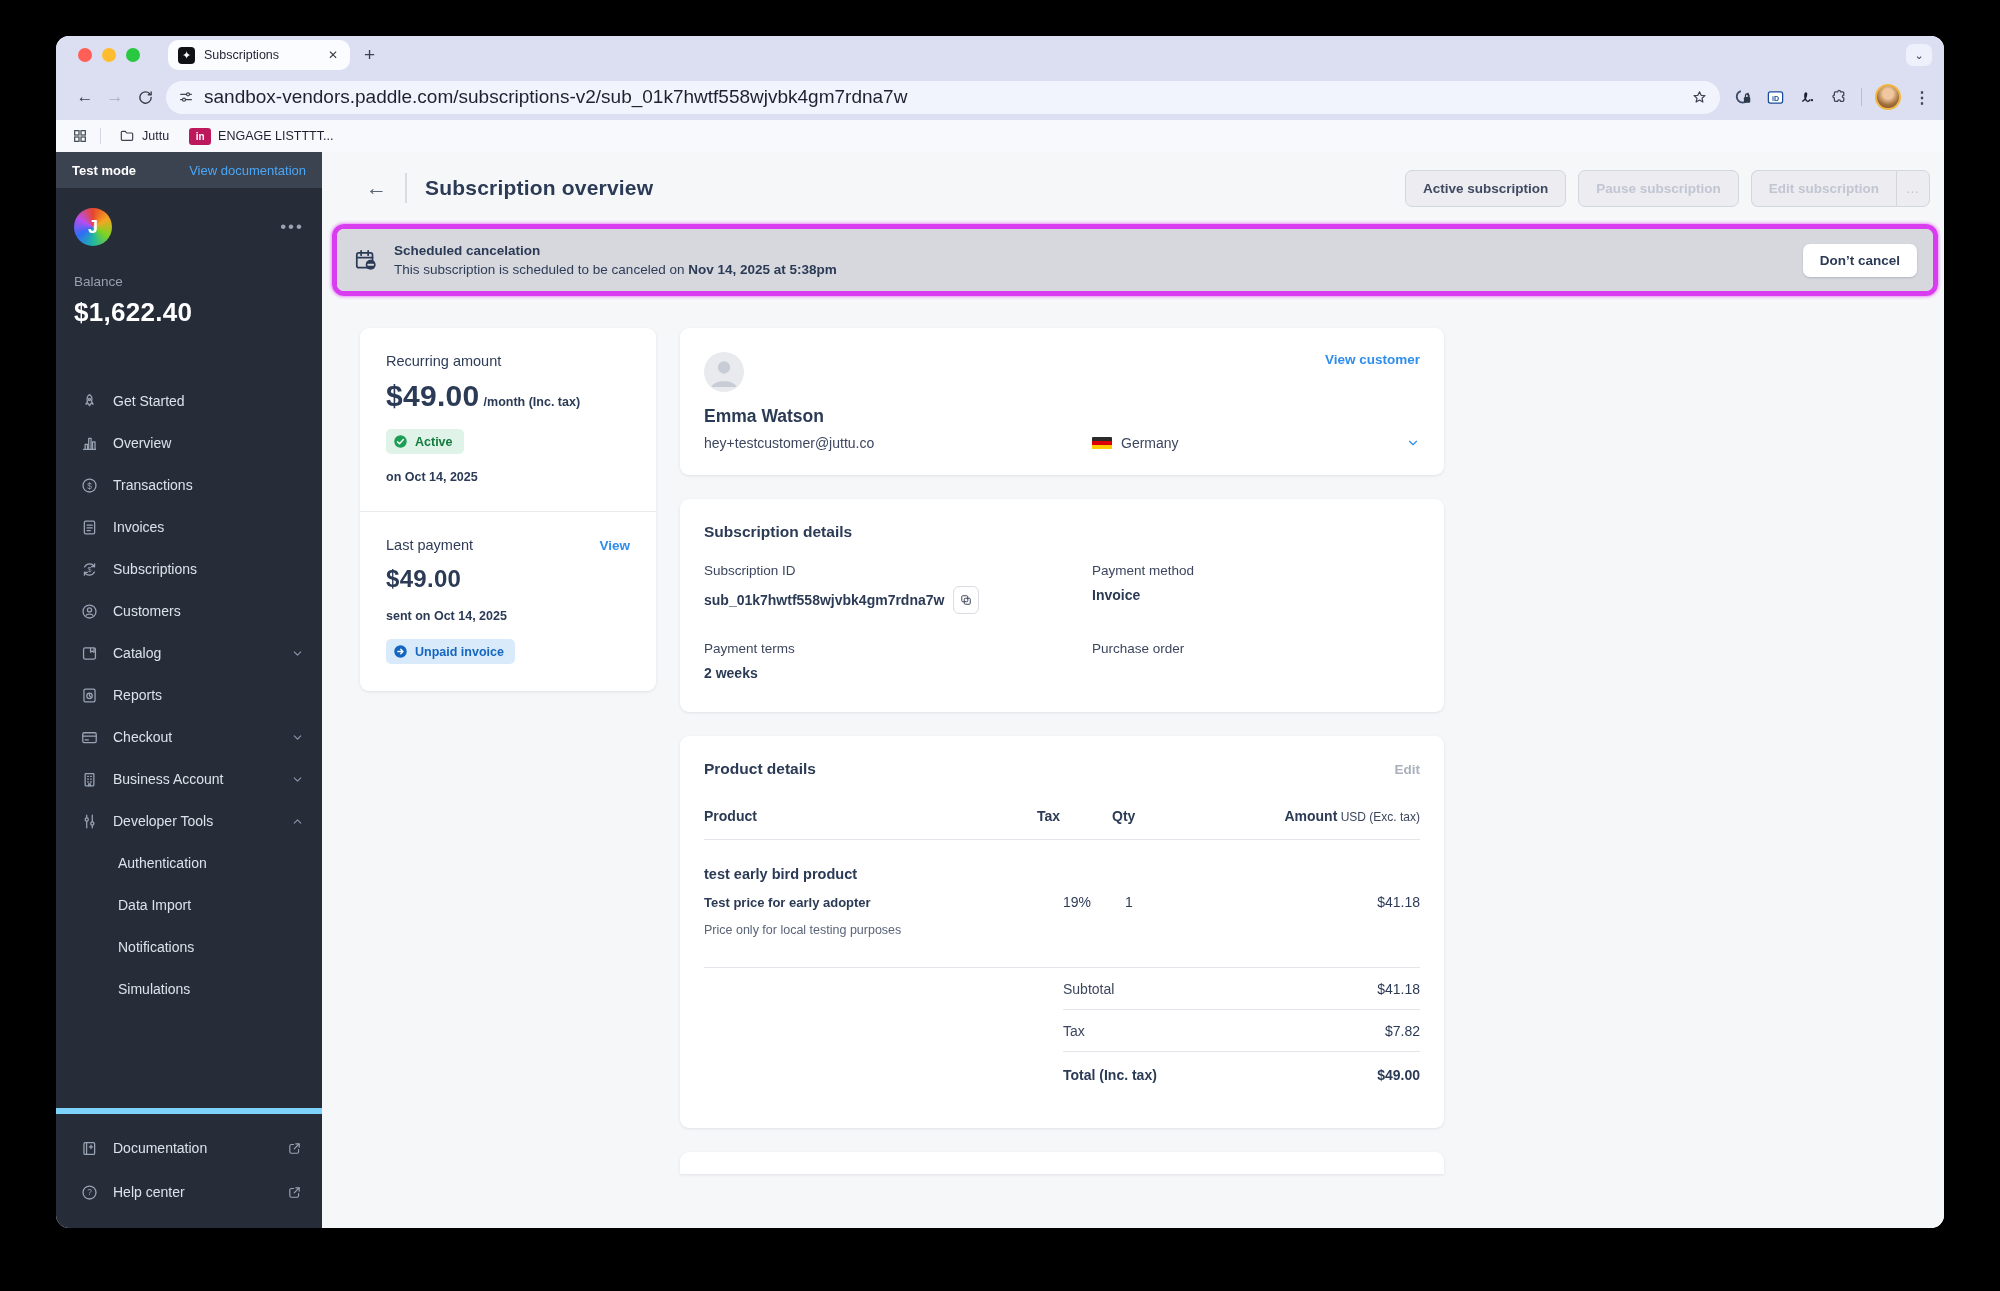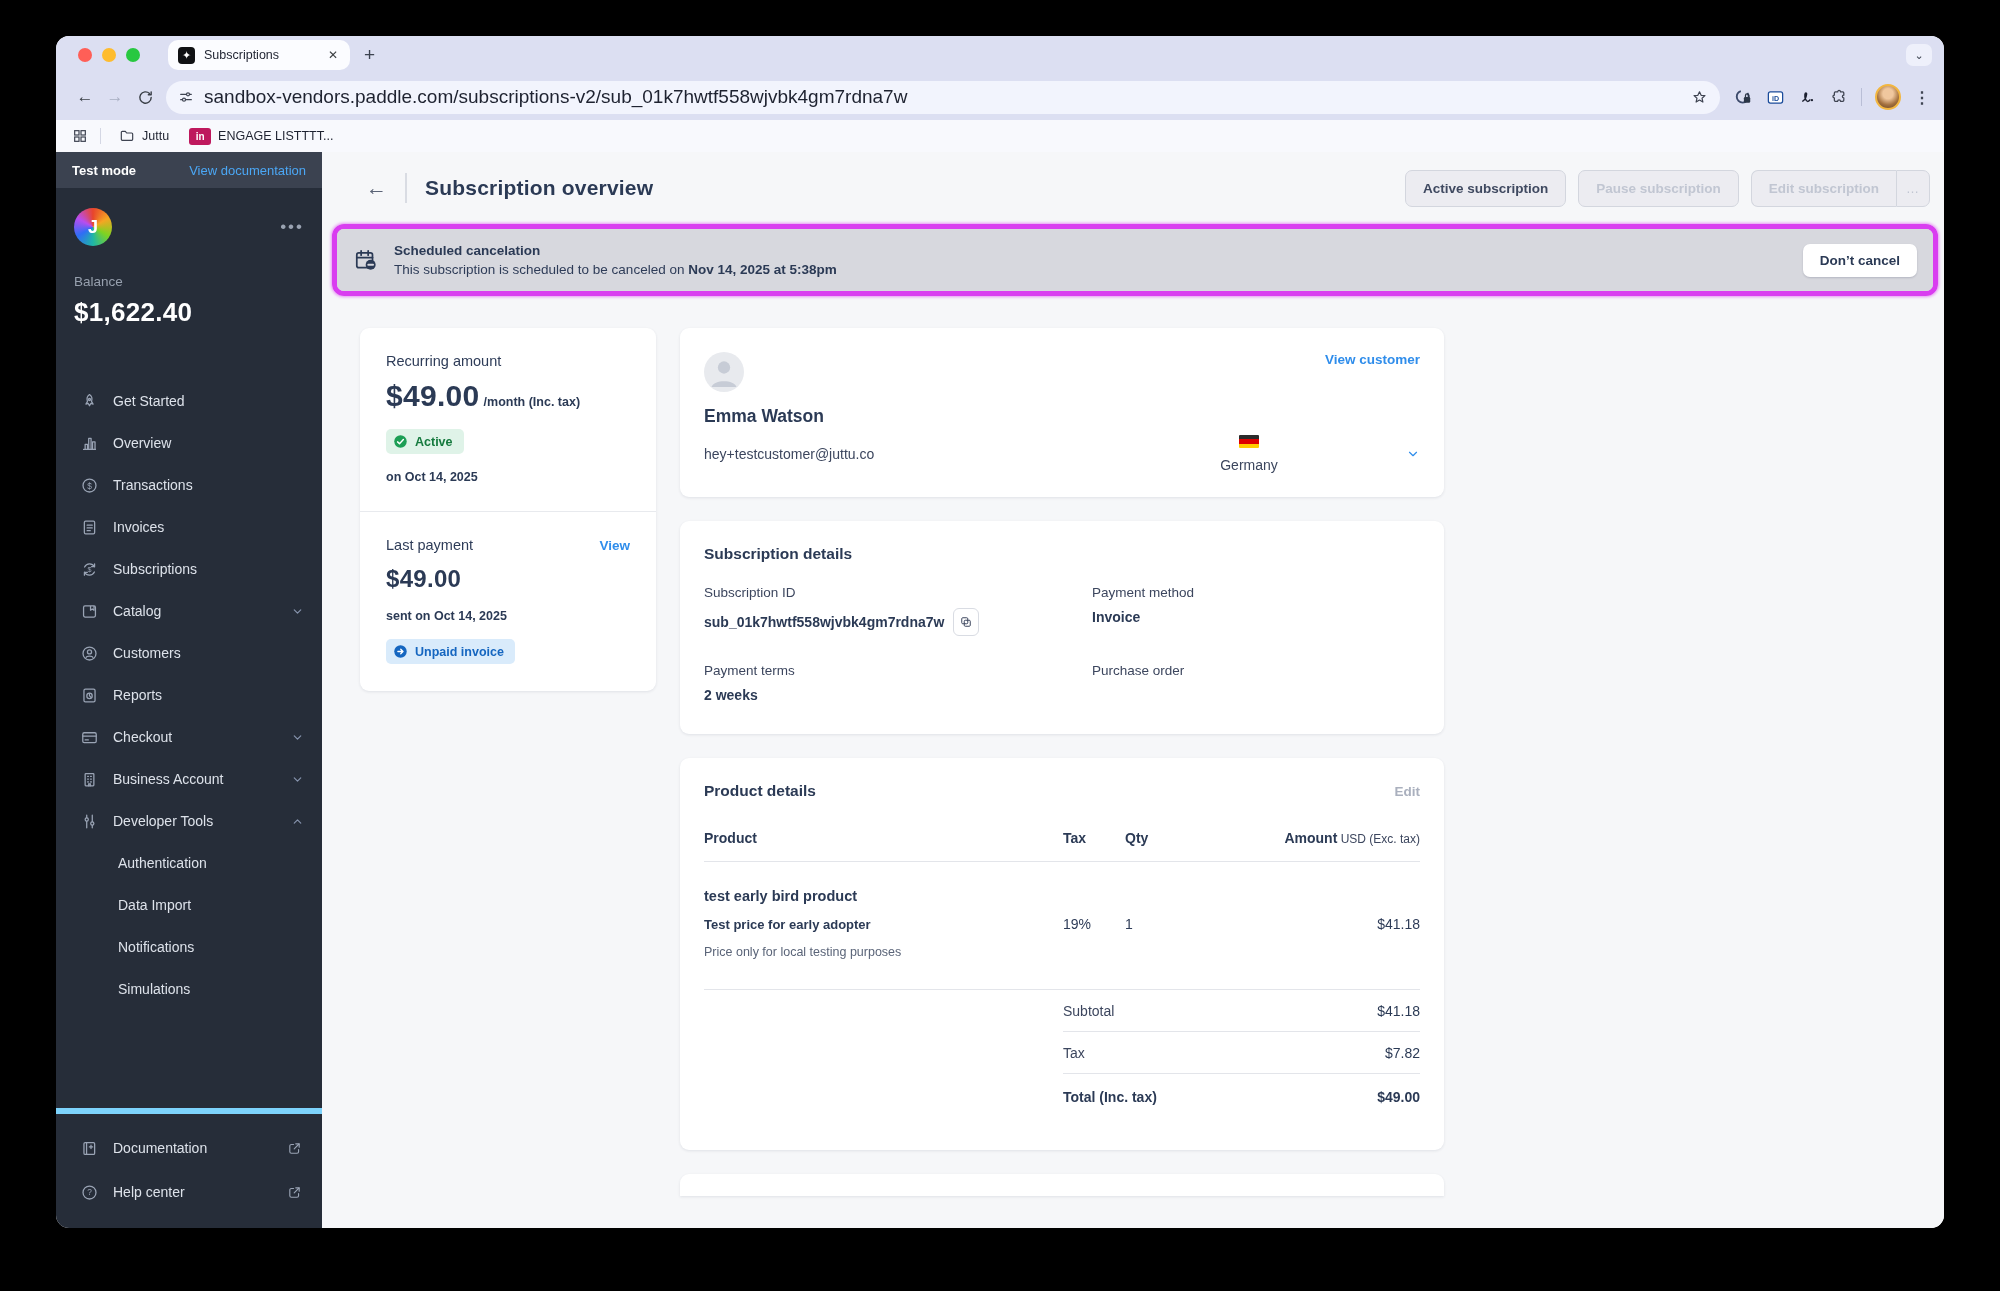--- a/index.html
+++ b/index.html
@@ -93,37 +93,37 @@
   .rowsplit { display:flex; align-items:center; justify-content:space-between; }
   .link { color:#2f8deb; font-size:13.5px; font-weight:bold; text-decoration:none; }
   .midamt { font-size:24px; font-weight:bold; color:#2b3a55; margin-top:12px; letter-spacing:.3px; }
 
   .cust { padding:24px; position:relative; }
   .ph-avatar { width:40px; height:40px; border-radius:50%; background:#e8eaee; overflow:hidden; display:flex; align-items:center; justify-content:center; }
   .viewcust { position:absolute; right:24px; top:24px; }
   .custname { font-size:17.5px; font-weight:bold; color:#2b3a55; margin-top:14px; }
   .custrow { display:grid; grid-template-columns:388px 1fr auto; align-items:center; margin-top:8px; }
   .custrow .email { font-size:14px; color:#3c465e; }
-  .country { display:flex; align-items:center; gap:9px; font-size:14px; color:#3c465e;flex-direction:column; }
+  .country { display:flex; align-items:center; gap:9px; font-size:14px; color:#3c465e; }
   .flag { width:20px; height:13px; display:flex; flex-direction:column; border-radius:1px; overflow:hidden; flex:none; }
   .flag div { flex:1; }
   .chevblue { color:#2f8deb; display:flex; }
 
   .dcard { padding:24px 24px 30px; }
   .cardtitle { font-size:15.5px; font-weight:bold; color:#2b3a55; }
   .fieldgrid { display:grid; grid-template-columns:388px 1fr; row-gap:27px; margin-top:22px; }
   .field .flbl { font-size:13.5px; color:#3c465e; }
   .field .fval { font-size:14px; font-weight:bold; color:#2b3a55; margin-top:8px; display:flex; align-items:center; gap:9px; min-height:18px; }
   .copybtn { width:26px; height:28px; border:1px solid #d9dce3; border-radius:6px; background:#fff; display:flex; align-items:center; justify-content:center; color:#3c465e; }
 
   .pd-head { display:flex; justify-content:space-between; align-items:center; }
   .editlink { font-size:13.5px; font-weight:bold; color:#aab0be; }
   .ptable { margin-top:30px; }
   .pt-grid { display:grid; grid-template-columns:1fr 62px 120px 175px; align-items:center; }
-  .pt-head { padding-bottom:15px; border-bottom:1px solid #e3e5ea; }
+  .pt-head { padding-bottom:15px; border-bottom:1px solid #e3e5ea;gap:13px; }
   .pt-head .h { font-size:14px; font-weight:bold; color:#2b3a55; }
   .pt-head .h.amt { text-align:right; }
   .pt-head .h .note { font-weight:normal; font-size:12px; color:#3c465e; }
   .pt-row { padding:26px 0 30px; border-bottom:1px solid #e3e5ea; }
   .pname { font-size:14.5px; font-weight:bold; color:#2b3a55; }
   .pprice { font-size:13px; font-weight:bold; color:#2b3a55; margin-top:13px; }
   .pnote { font-size:12.5px; color:#5a6478; margin-top:13px; }
   .cell { font-size:14px; color:#2e3c58; }
   .cell.amt { text-align:right; }
   .totals { width:357px; margin-left:auto; }
@@ -290,41 +290,41 @@
                 <path d="M18.4 4.8v3.7h-3.7"></path>
                 <path d="M18.2 15.2a7 7 0 0 1-12.4.3"></path>
                 <path d="M5.6 19.2v-3.7h3.7"></path>
                 <text x="12" y="15.2" text-anchor="middle" font-size="9" fill="currentColor" stroke="none" font-family="Liberation Sans, sans-serif">$</text>
               </svg>
             </span>
           <span>Subscriptions</span>
         </div>
         <div class="nav-item">
           <span class="ic">
+              <svg width="19" height="19" viewBox="0 0 24 24" fill="none" stroke="currentColor" stroke-width="1.6">
+                <circle cx="12" cy="12" r="8.2"></circle>
+                <circle cx="12" cy="10" r="2.6"></circle>
+                <path d="M7.3 17.3c1.2-2.7 8.2-2.7 9.4 0"></path>
+              </svg>
+            </span>
+          <span>Customers</span>
+        </div>
+        <div class="nav-item">
+          <span class="ic">
               <svg width="19" height="19" viewBox="0 0 24 24" fill="none" stroke="currentColor" stroke-width="1.6" stroke-linejoin="round">
                 <rect x="4.5" y="5" width="15" height="14" rx="1.8"></rect>
                 <path d="M13.3 5v5.4l2.2-1.6 2.2 1.6V5"></path>
               </svg>
             </span>
           <span>Catalog</span>
           <span class="chev">
               <svg width="13" height="13" viewBox="0 0 24 24" fill="none" stroke="currentColor" stroke-width="2.2" stroke-linecap="round" stroke-linejoin="round">
                 <path d="M6 9l6 6 6-6"></path>
               </svg>
             </span>
-        </div>
-        <div class="nav-item">
-          <span class="ic">
-              <svg width="19" height="19" viewBox="0 0 24 24" fill="none" stroke="currentColor" stroke-width="1.6">
-                <circle cx="12" cy="12" r="8.2"></circle>
-                <circle cx="12" cy="10" r="2.6"></circle>
-                <path d="M7.3 17.3c1.2-2.7 8.2-2.7 9.4 0"></path>
-              </svg>
-            </span>
-          <span>Customers</span>
         </div>
         <div class="nav-item">
           <span class="ic">
               <svg width="19" height="19" viewBox="0 0 24 24" fill="none" stroke="currentColor" stroke-width="1.6" stroke-linejoin="round">
                 <rect x="5" y="4" width="14" height="16" rx="1.8"></rect>
                 <circle cx="12" cy="12.5" r="3.4"></circle>
                 <path d="M12 9.1v3.4l2.4 2.4"></path>
               </svg>
             </span>
           <span>Reports</span>

